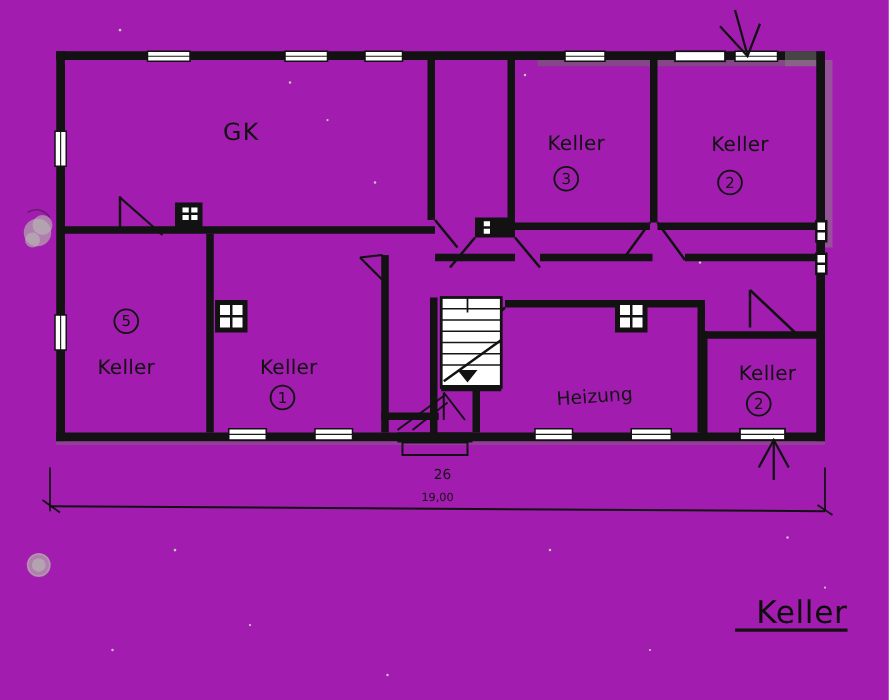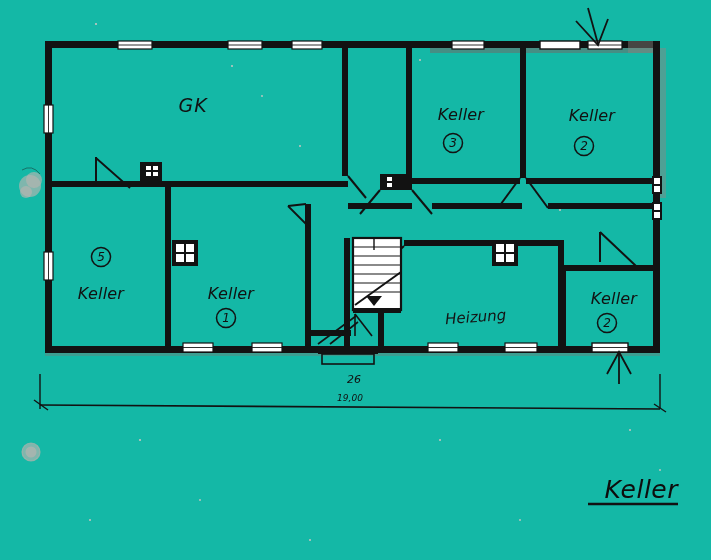--- a/index.html
+++ b/index.html
@@ -12,22 +12,21 @@
     height: 560px;
     overflow: hidden;
     font-family: "DejaVu Sans", sans-serif;
     position: relative;
   }
   #sheet {
     position: absolute;
     inset: 0;
     width: 711px;
     height: 560px;
-    background: #14b8a6;
-    font-style: italic;
+    background: #a21caf;
   }
   #plan-svg {
     position: absolute;
     left: 0;
     top: 0;
     width: 711px;
     height: 560px;
     display: block;
   }
   .room-label {

